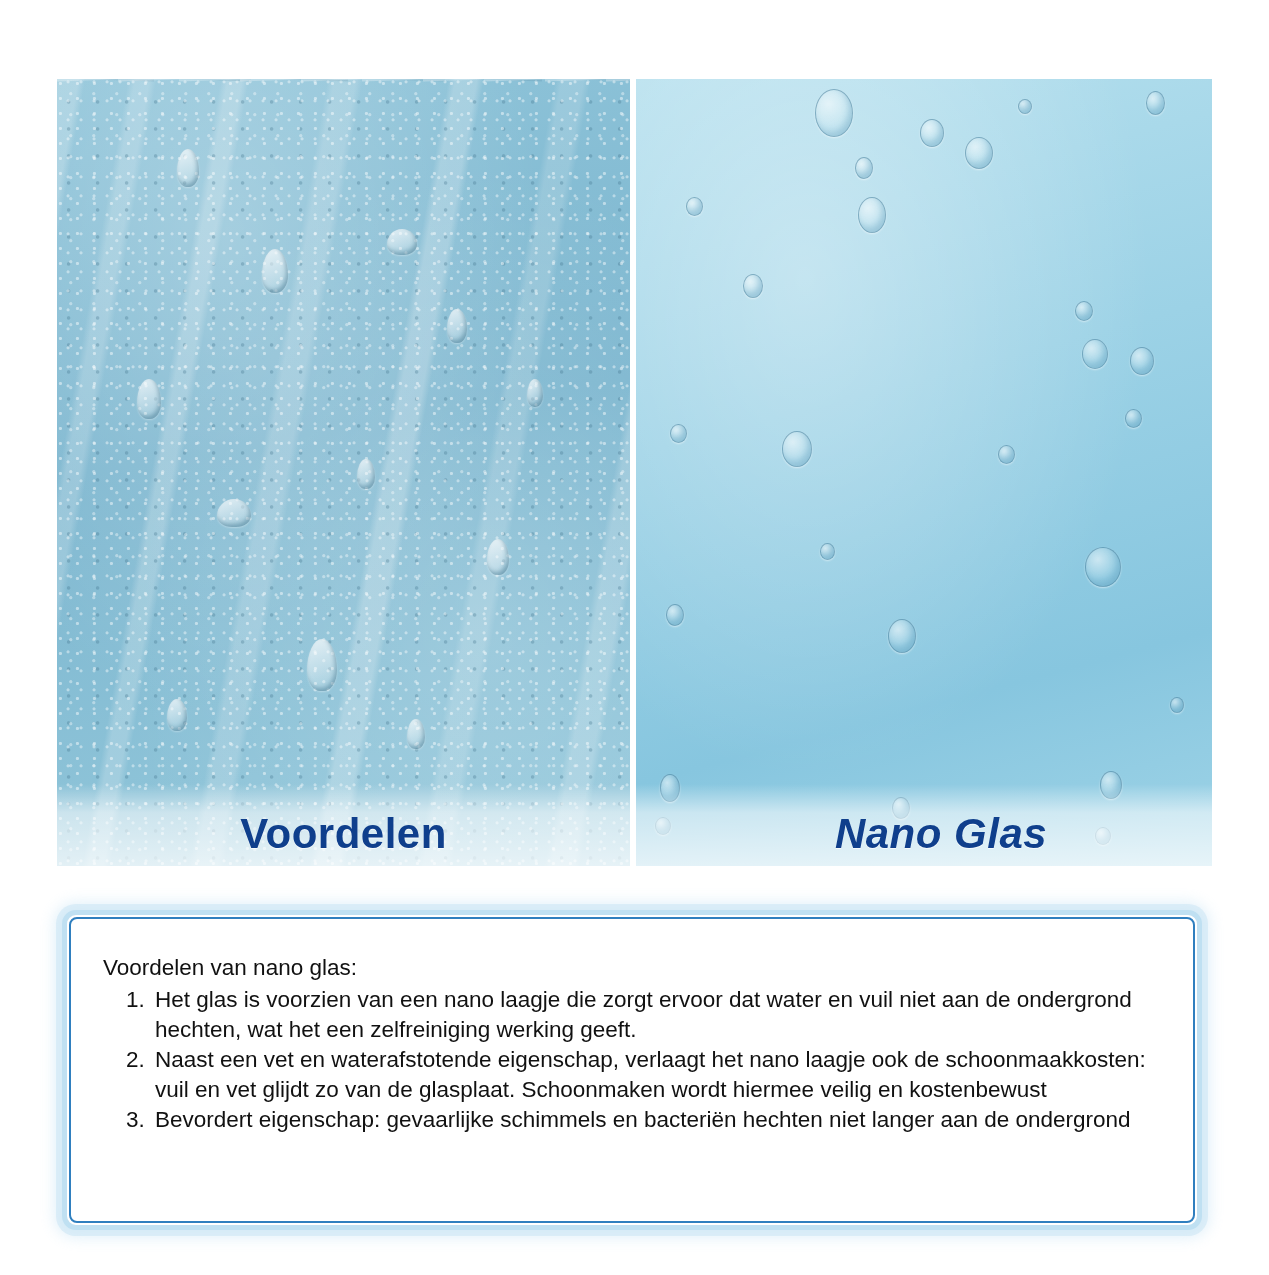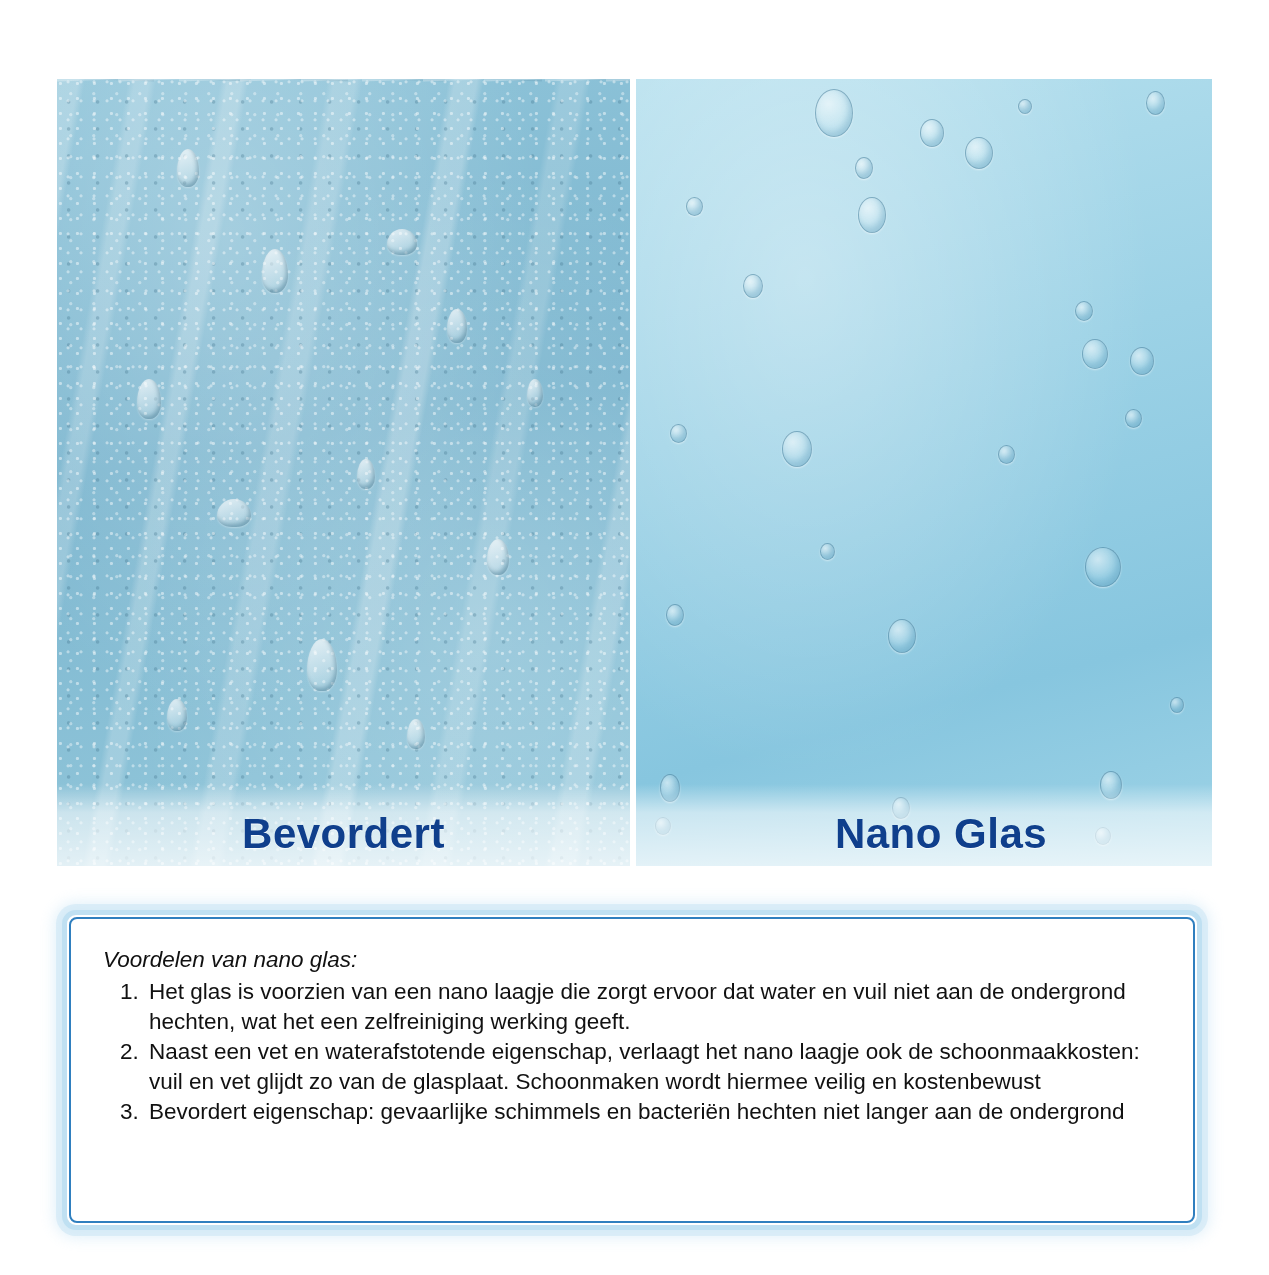--- a/index.html
+++ b/index.html
@@ -71,20 +71,21 @@
     border-radius: 50% 50% 45% 45% / 60% 60% 40% 40%;
     background: linear-gradient(160deg, rgba(255,255,255,.75), rgba(255,255,255,.1));
     box-shadow: inset -2px -3px 4px rgba(60,110,135,.45), 0 1px 2px rgba(255,255,255,.3);
   }
 
   
   .panel-right {
     background:
       radial-gradient(ellipse at 30% 25%, rgba(255,255,255,.35), rgba(255,255,255,0) 60%),
       linear-gradient(165deg, #b6e0ee 0%, #9cd2e6 40%, #87c6df 75%, #9fd4e7 100%);
+    font-style: italic;
   }
   .bead {
     position: absolute;
     border-radius: 50%;
     background: radial-gradient(circle at 35% 30%, rgba(255,255,255,.55), rgba(255,255,255,.05) 60%, rgba(255,255,255,0) 75%);
     border: 1.5px solid rgba(70,125,155,.55);
     box-shadow: inset -3px -4px 6px rgba(90,150,180,.35), 0 1px 2px rgba(255,255,255,.5);
   }
 
   
@@ -143,27 +144,27 @@
     margin: 7px;
     background: #ffffff;
     overflow: hidden;
   }
   .text-content {
     padding: 22px 30px 10px 32px;
     font-size: 22.5px;
     line-height: 1.33;
     color: #111111;
   }
-  .intro-line { margin: 4px 0 2px 0; font-style: italic; }
+  .intro-line { margin: 12px 0 2px 0; }
   ol.adv-list {
     margin: 0;
     padding-left: 40px;
   }
   ol.adv-list li {
-    margin: 0 0 0 2px;
+    margin: 0 0 0 8px;
     padding-left: 4px;
   }
   .closing {
     margin: 32px 0 0 0;
   }
 </style>
 </head>
 <body>
 
 <div class="comparison">
@@ -179,21 +180,21 @@
     <div class="drip" style="left:80px;top:300px;width:24px;height:40px;"></div>
     <div class="drip" style="left:160px;top:420px;width:34px;height:28px;"></div>
     <div class="drip" style="left:300px;top:380px;width:18px;height:30px;"></div>
     <div class="drip" style="left:430px;top:460px;width:22px;height:36px;"></div>
     <div class="drip" style="left:250px;top:560px;width:30px;height:52px;"></div>
     <div class="drip" style="left:110px;top:620px;width:20px;height:32px;"></div>
     <div class="drip" style="left:470px;top:300px;width:16px;height:28px;"></div>
     <div class="drip" style="left:350px;top:640px;width:18px;height:30px;"></div>
 
     <div class="caption-band"></div>
-    <div class="caption caption-left">Bevordert</div>
+    <div class="caption caption-left">Voordelen</div>
   </div>
 
   <div class="panel panel-right">
     <div class="bead" style="left:185px;top:10px;width:36px;height:46px;"></div>
     <div class="bead" style="left:290px;top:40px;width:22px;height:26px;"></div>
     <div class="bead" style="left:335px;top:58px;width:26px;height:30px;"></div>
     <div class="bead" style="left:225px;top:78px;width:16px;height:20px;"></div>
     <div class="bead" style="left:228px;top:118px;width:26px;height:34px;"></div>
     <div class="bead" style="left:56px;top:118px;width:15px;height:17px;"></div>
     <div class="bead" style="left:388px;top:20px;width:12px;height:13px;"></div>

